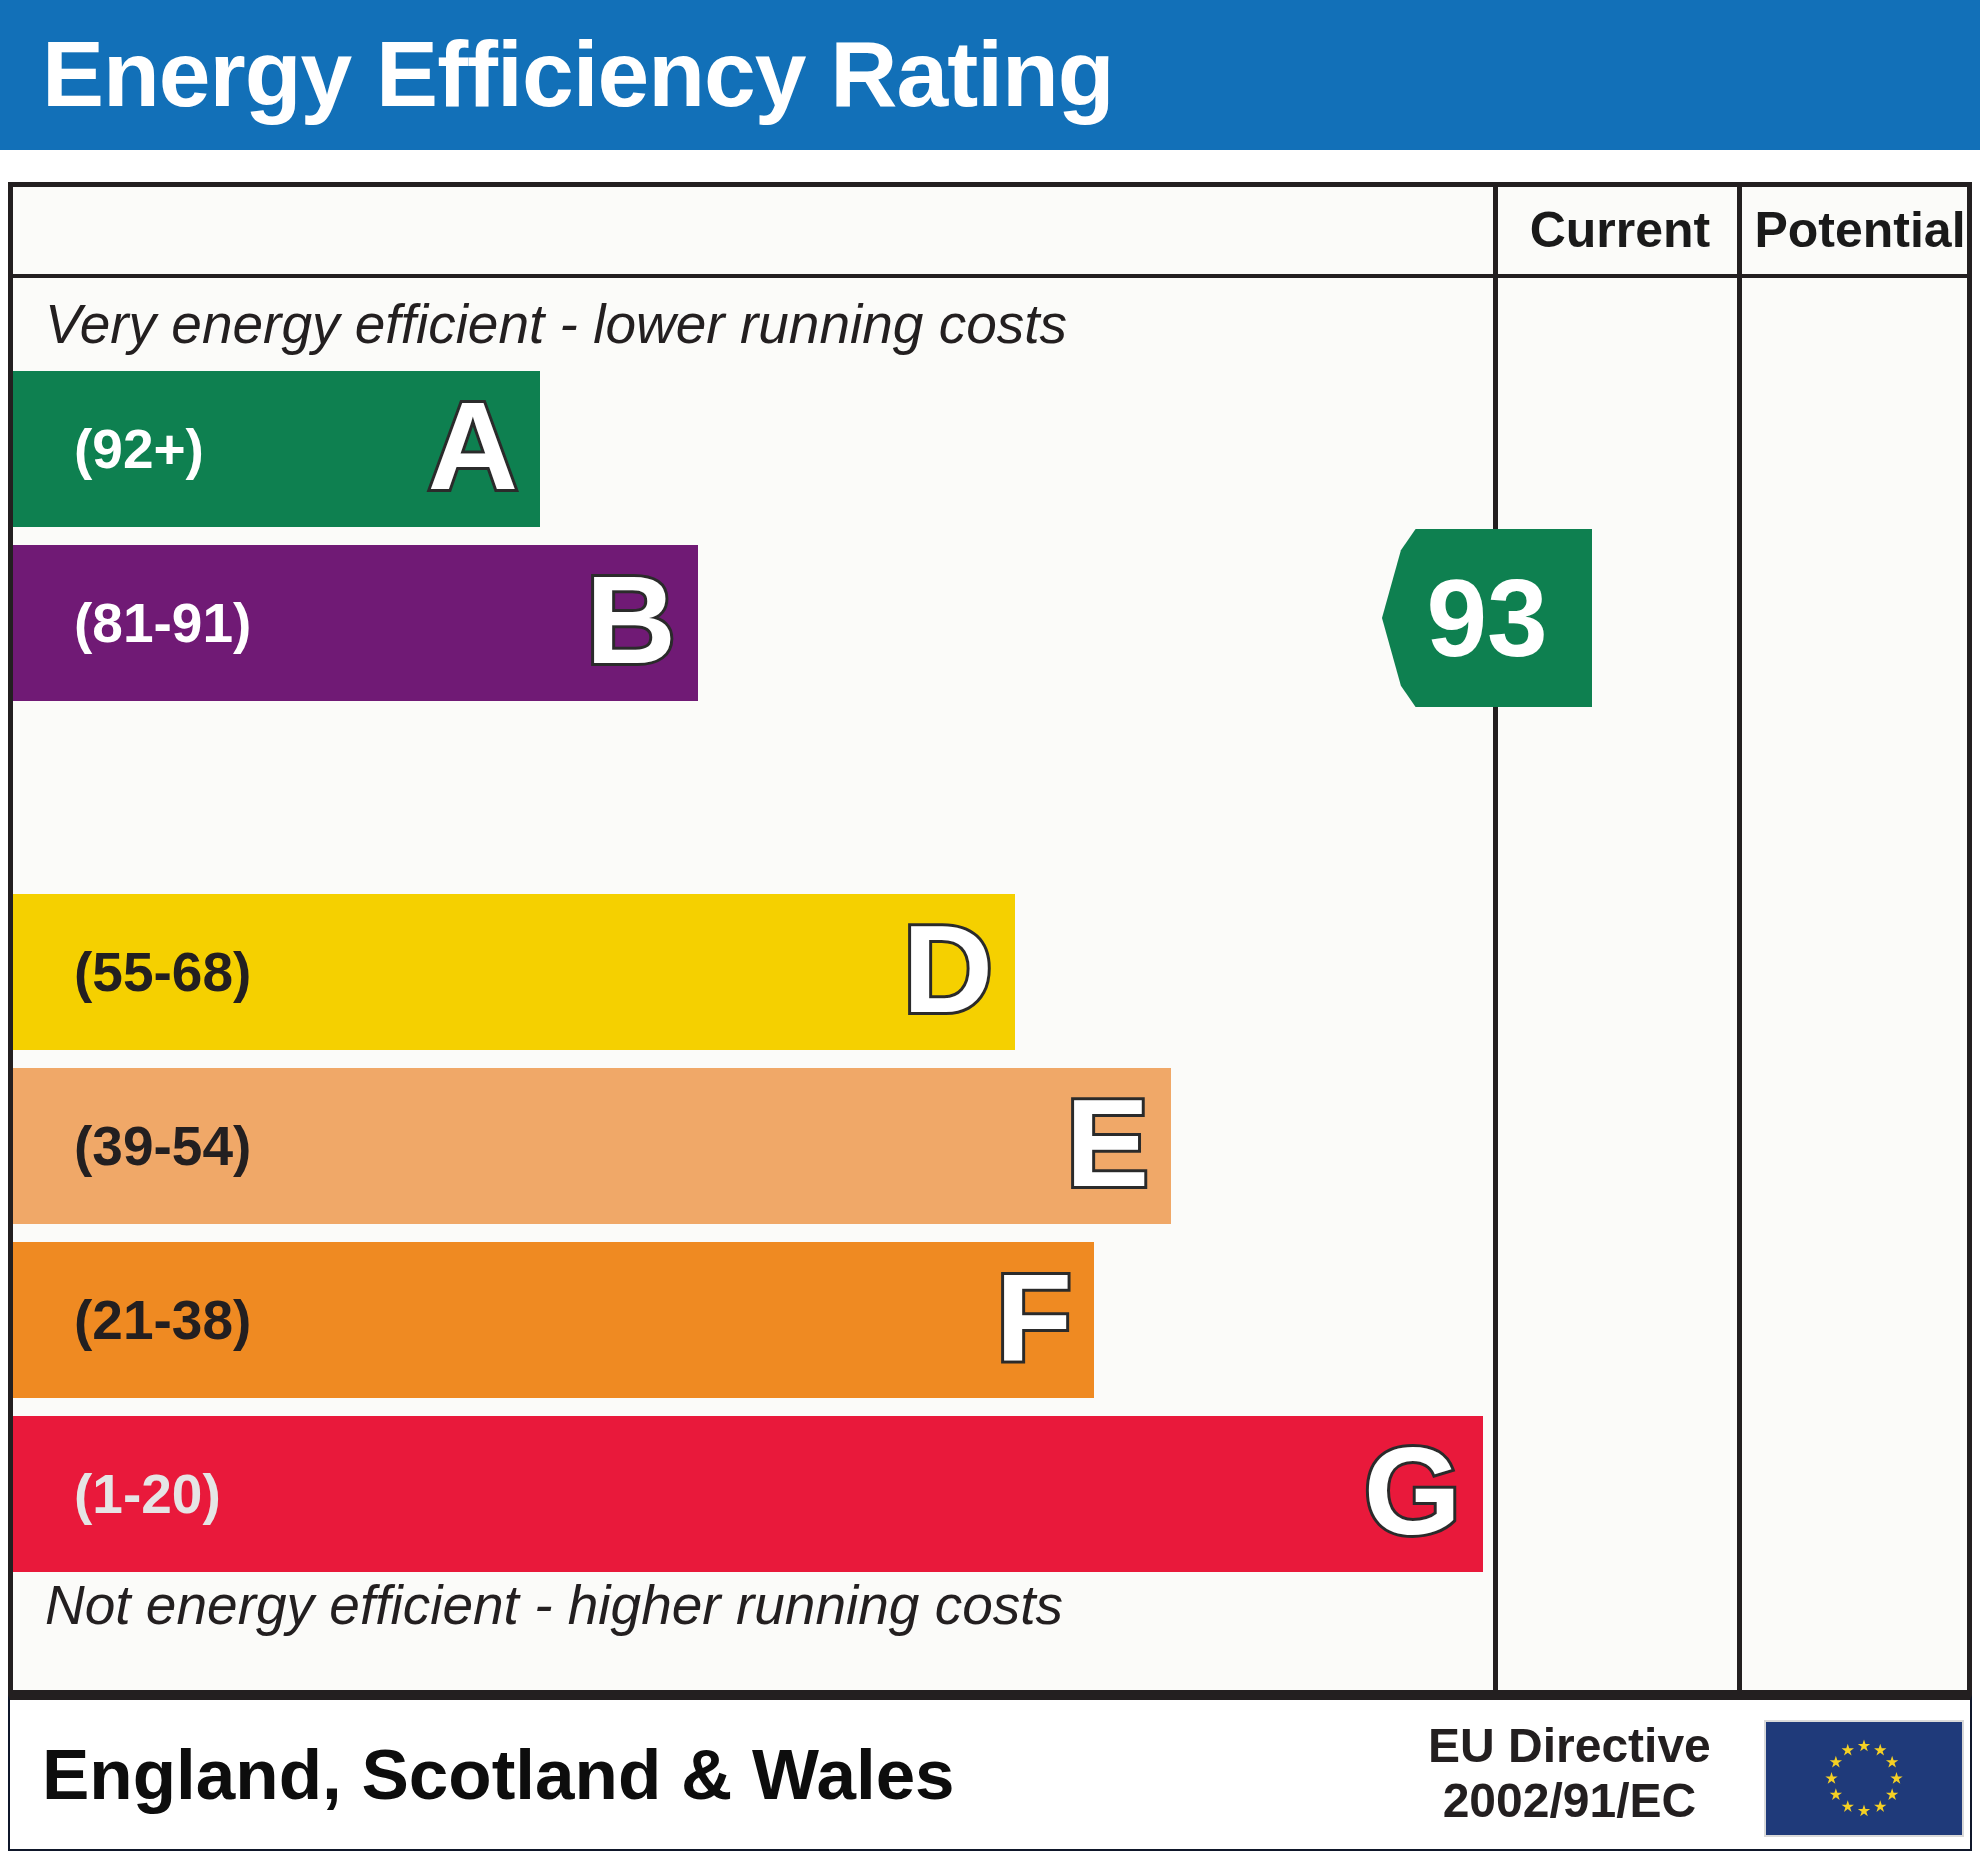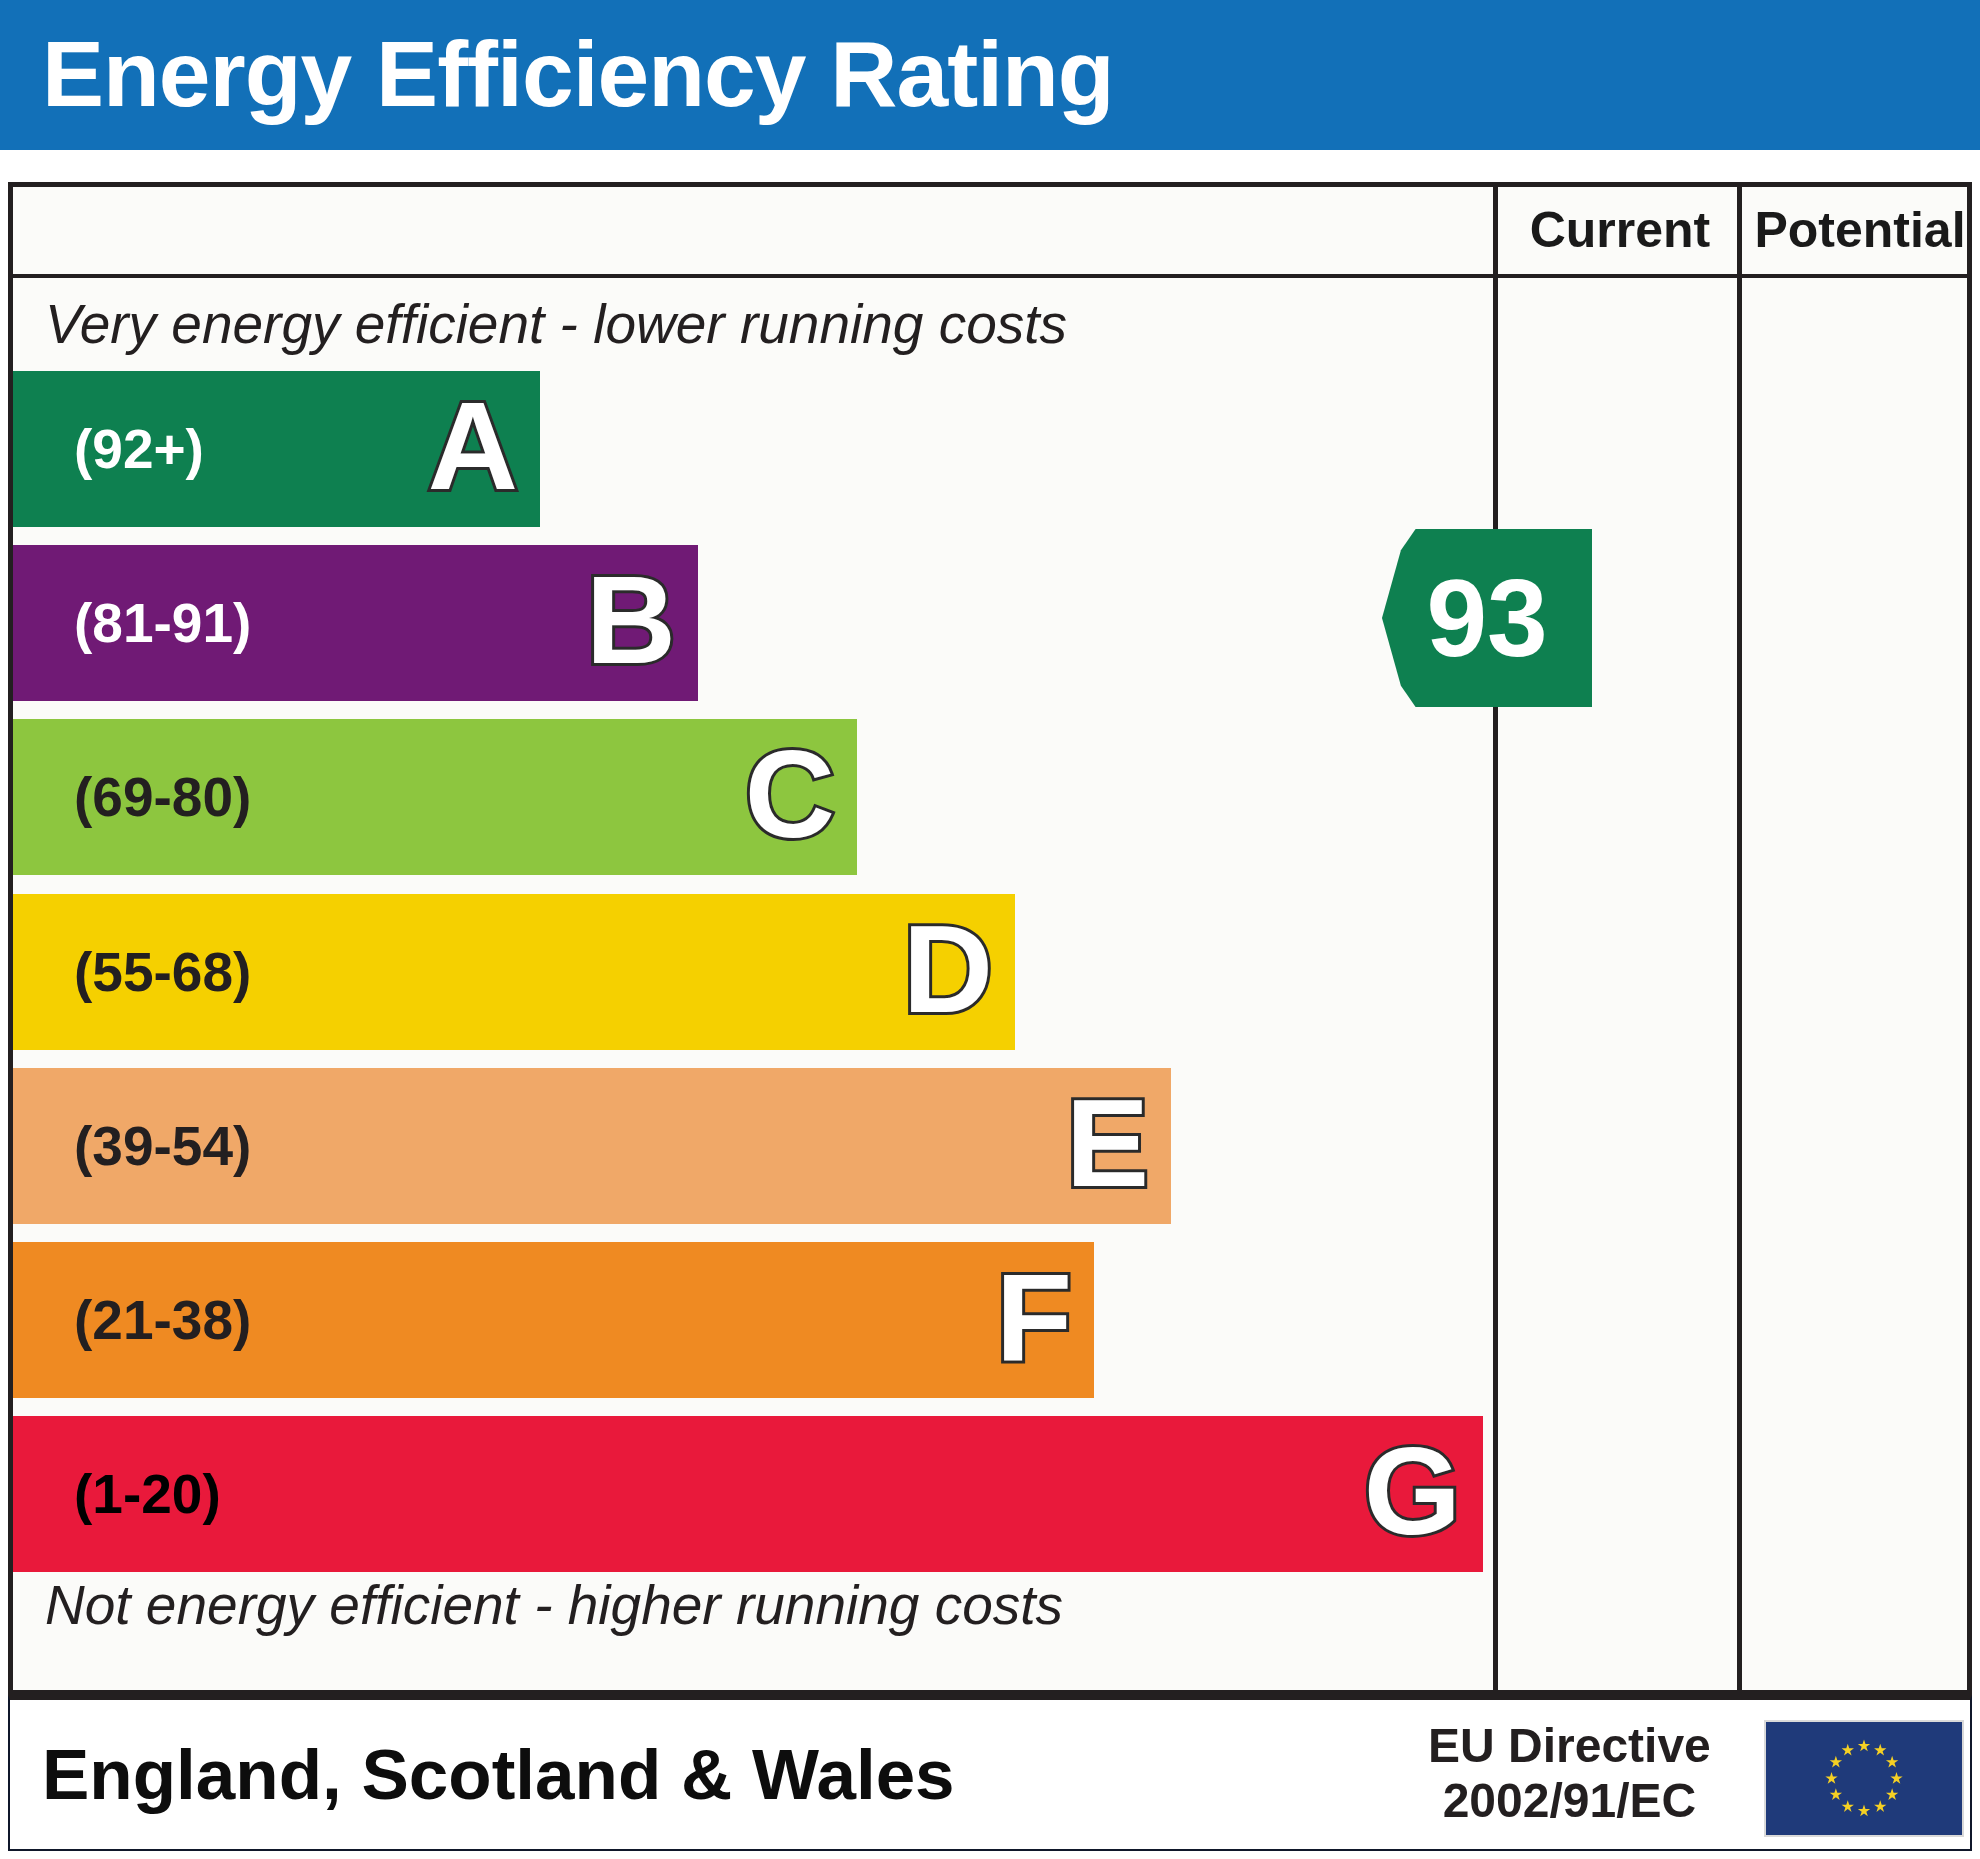--- a/index.html
+++ b/index.html
@@ -229,38 +229,34 @@
 
     <div class="bands" id="bands-container">
         <div class="band" style="top: 0px; width: 527px; background: rgb(14, 128, 80); padding-left: 37px;">
           <span class="range" style="color: rgb(255, 255, 255);">(92+)</span>
           <span class="letter">A</span>
         </div>
         <div class="band" style="top: 174px; width: 685px; background: #701a75;">
           <span class="range" style="color: rgb(255, 255, 255);">(81-91)</span>
           <span class="letter">B</span>
         </div>
-        <div class="band" style="top: 348px; width: 844px; background: rgb(141, 198, 63);">
-          <span class="range" style="color: rgb(35, 31, 32);">(69-80)</span>
-          <span class="letter">C</span>
-        </div>
         <div class="band" style="top: 523px; width: 1002px; background: rgb(245, 208, 0);">
           <span class="range" style="color: rgb(35, 31, 32);">(55-68)</span>
           <span class="letter">D</span>
         </div>
         <div class="band" style="top: 697px; width: 1158px; background: rgb(240, 168, 104);">
           <span class="range" style="color: rgb(35, 31, 32);">(39-54)</span>
           <span class="letter">E</span>
         </div>
         <div class="band" style="top: 871px; width: 1081px; background: rgb(239, 138, 34);">
           <span class="range" style="color: rgb(35, 31, 32);">(21-38)</span>
           <span class="letter">F</span>
         </div>
         <div class="band" style="top: 1045px; width: 1470px; background: rgb(233, 25, 59);">
-          <span class="range" style="color: #000000;">(1-20)</span>
+          <span class="range" style="color: #e5e5e5;">(1-20)</span>
           <span class="letter">G</span>
         </div>
       </div>
 
     <div class="badge potential" id="badge-potential" style="background: rgb(14, 128, 80);">
       <span>93</span>
     </div>
   </div>
 
   <div class="footer">

